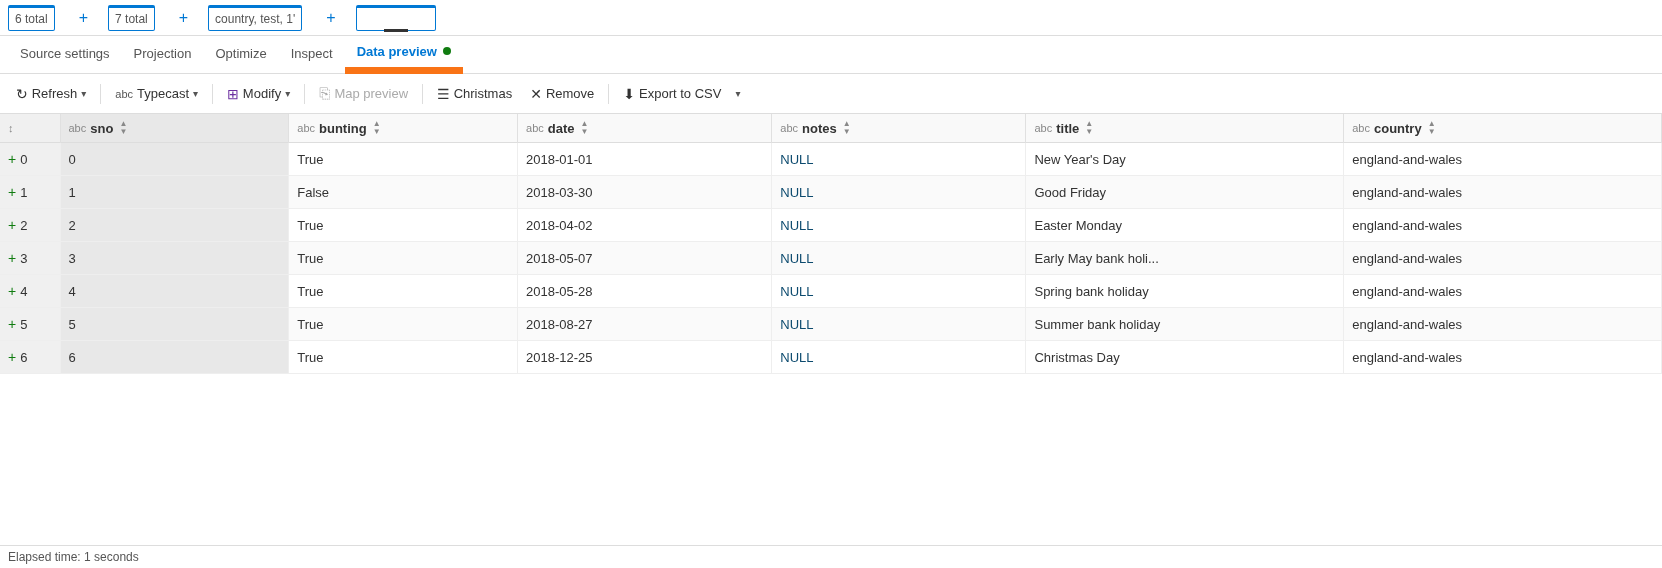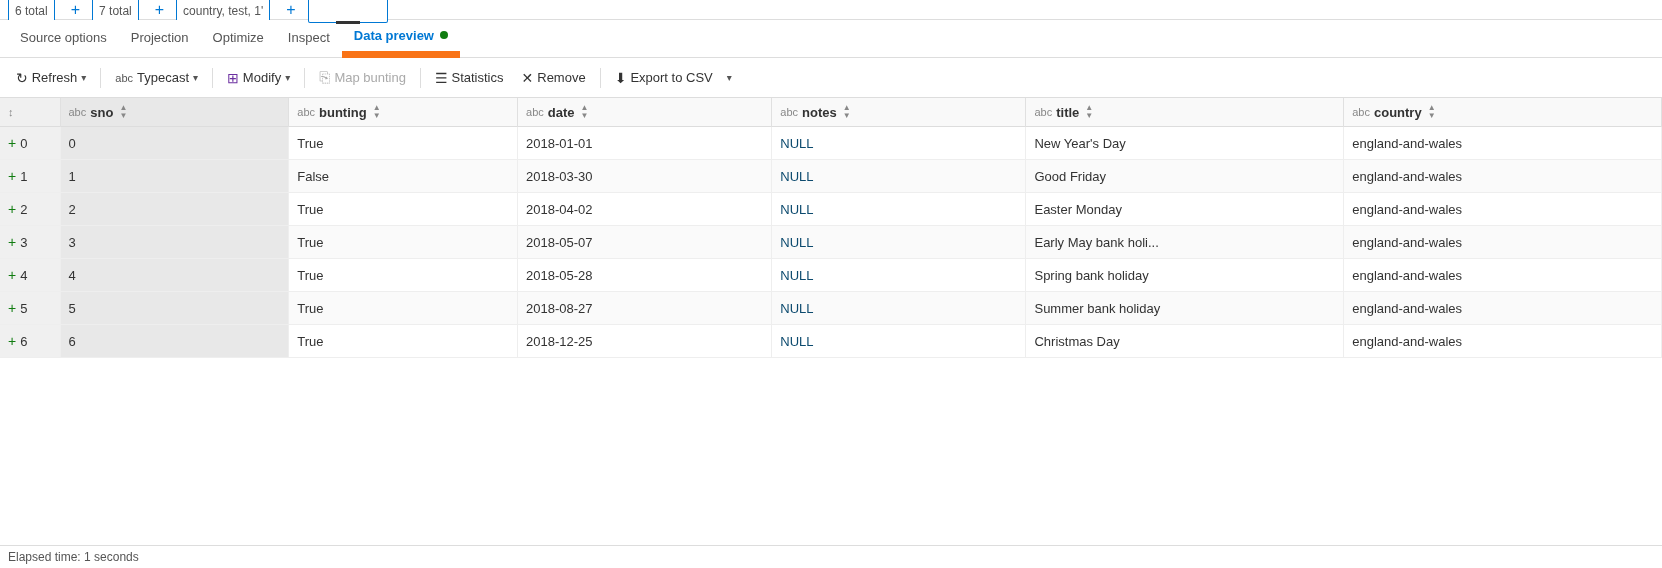--- a/index.html
+++ b/index.html
@@ -5,22 +5,22 @@
     * { box-sizing: border-box; margin: 0; padding: 0; }
     body { font-family: 'Segoe UI', sans-serif; font-size: 13px; background: #fff; color: #333; overflow: hidden; }
 
     
     .filter-bar {
       display: flex;
       align-items: center;
       padding: 4px 8px;
       border-bottom: 1px solid #ddd;
       background: #fff;
-      height: 20px;
-      gap: 8px;
+      height: 36px;
+      gap: 16px;
     }
     .filter-chip {
       display: flex;
       align-items: center;
       border: 1.5px solid #0078d4;
       border-radius: 2px;
       padding: 2px 6px;
       font-size: 12px;
       color: #333;
       background: #fff;
@@ -221,21 +221,21 @@
       <span class="chip-label">country, test, 1'</span>
     </div>
     <span class="filter-plus">+</span>
     <div class="filter-chip filter-chip-blue-top" style="min-width:80px; border-color:#0078d4; position:relative;">
       <div style="position:absolute;bottom:-2px;left:50%;transform:translateX(-50%);width:24px;height:3px;background:#333;"></div>
     </div>
   </div>
 
   <div class="tab-bar">
     <div class="tab-item">
-      <span>Source options</span>
+      <span>Source settings</span>
     </div>
     <div class="tab-item">
       <span>Projection</span>
     </div>
     <div class="tab-item">
       <span>Optimize</span>
     </div>
     <div class="tab-item">
       <span>Inspect</span>
     </div>
@@ -259,26 +259,26 @@
     </button>
     <div class="toolbar-sep"></div>
     <button class="toolbar-btn">
       <span class="icon" style="color:#6b2fa0;">⊞</span>
       <span>Modify</span>
       <span class="chevron-icon">▾</span>
     </button>
     <div class="toolbar-sep"></div>
     <button class="toolbar-btn disabled">
       <span class="icon">⎘</span>
-      <span>Map bunting</span>
+      <span>Map preview</span>
     </button>
     <div class="toolbar-sep"></div>
     <button class="toolbar-btn">
       <span class="icon">☰</span>
-      <span>Statistics</span>
+      <span>Christmas</span>
     </button>
     <button class="toolbar-btn">
       <span class="icon">✕</span>
       <span>Remove</span>
     </button>
     <div class="toolbar-sep"></div>
     <button class="toolbar-btn">
       <span class="icon">⬇</span>
       <span>Export to CSV</span>
     </button>

